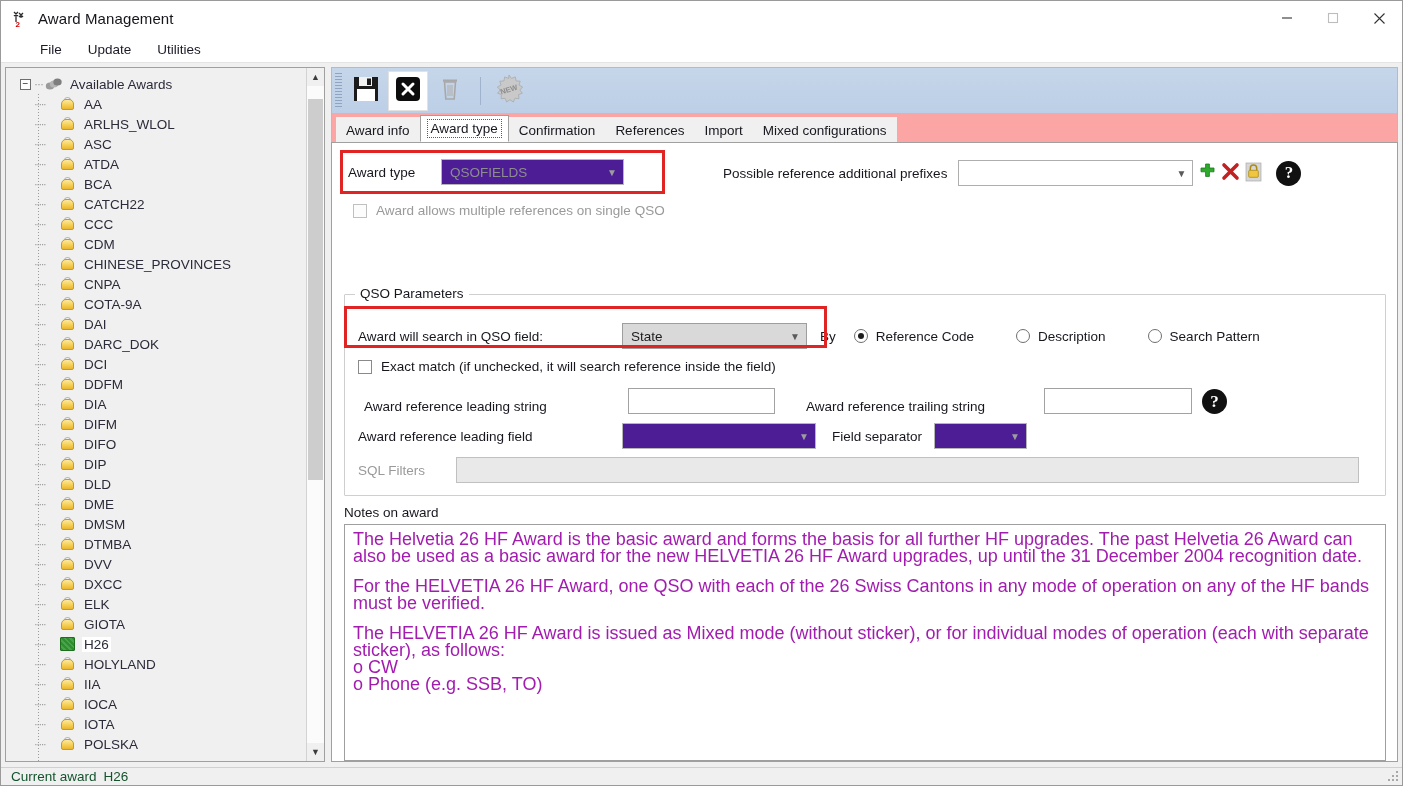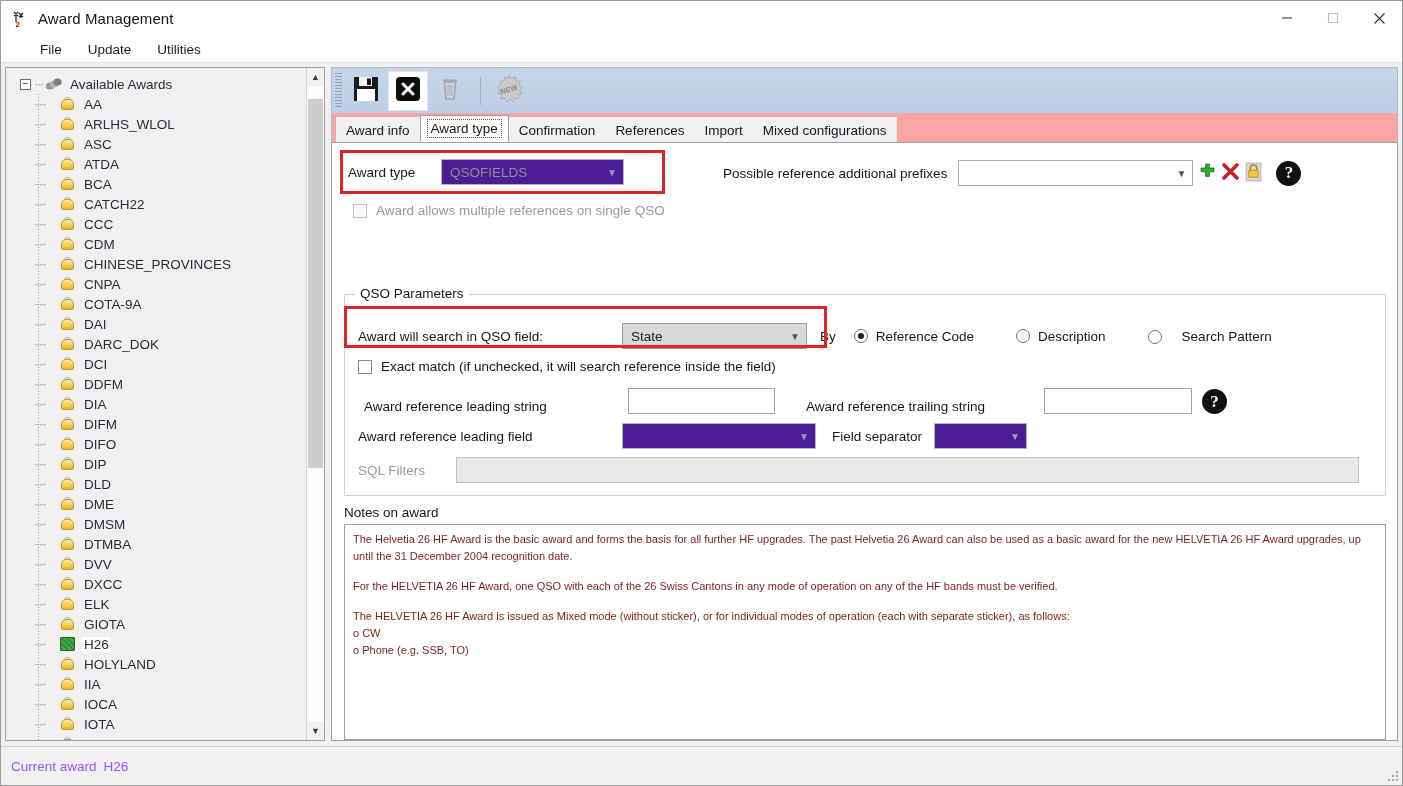--- a/index.html
+++ b/index.html
@@ -371,36 +371,36 @@
   
   #notesbox {
     position: absolute;
     border: 1px solid #9f9f9f;
     background: #fff;
     overflow: hidden;
     padding: 6px 8px 0 8px;
   }
   #notesbox p {
     margin: 0 0 13px 0;
-    font-size: 11px;
+    font-size: 18px;
     line-height: 17px;
-    color: #7f1d1d;
+    color: #a21caf;
   }
   #notesbox p.tight { margin-bottom: 0; }
 
   
   #statusbar {
-    height: 39px;
+    height: 18px;
     flex: 0 0 auto;
     background: #f0f0f0;
     border-top: 1px solid #d0d0d0;
     display: flex; align-items: center;
     padding-left: 10px;
     font-size: 13.5px;
-    color: #8b5cf6;
+    color: #14532d;
     position: relative;
   }
   #grip {
     position: absolute; right: 3px; bottom: 3px;
     width: 13px; height: 13px;
   }
   .sb-gap { width: 7px; }
 </style>
 </head>
 <body>
@@ -859,21 +859,21 @@
             <span class="lbl" style="margin-left:13px;">By</span>
 
             <span style="display:flex;align-items:center;gap:8px;margin-left:18px;">
               <span class="radio on"></span>
               <span class="lbl">Reference Code</span>
             </span>
             <span style="display:flex;align-items:center;gap:8px;margin-left:42px;">
               <span class="radio"></span>
               <span class="lbl">Description</span>
             </span>
-            <span style="display:flex;align-items:flex-end;gap:20px;margin-left:42px;">
+            <span style="display:flex;align-items:center;gap:8px;margin-left:42px;">
               <span class="radio"></span>
               <span class="lbl">Search Pattern</span>
             </span>
           </div>
 
           <div style="position:absolute;left:13px;top:64px;display:flex;align-items:center;gap:9px;">
             <span class="chk"></span>
             <span class="lbl">Exact match (if unchecked, it will search reference inside the field)</span>
           </div>
 

